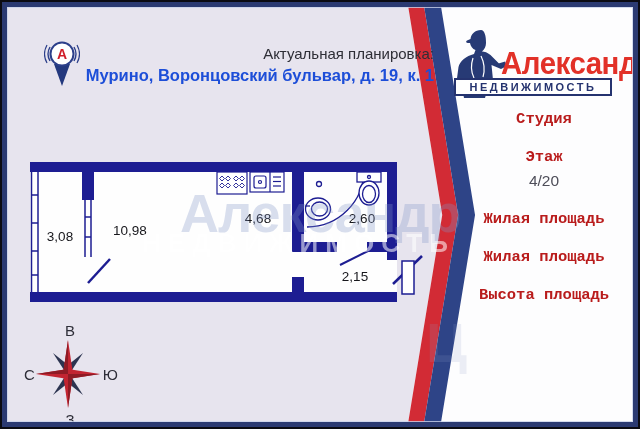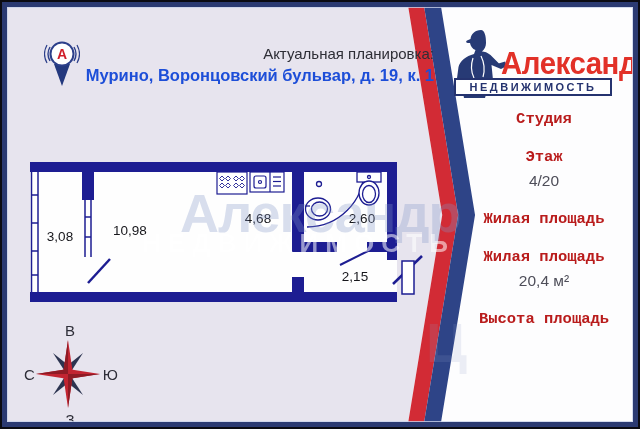--- a/index.html
+++ b/index.html
@@ -208,21 +208,20 @@
     </div>
     <div class="detail">
       <div class="d-label">Этаж</div>
       <div class="d-value">4/20</div>
     </div>
     <div class="detail">
       <div class="d-label">Жилая площадь</div>
     </div>
     <div class="detail">
       <div class="d-label">Жилая площадь</div>
-      <div class="d-value">20,4 м²</div>
     </div>
     <div class="detail">
       <div class="d-label">Высота площадь</div>
     </div>
   </div>
 
   <div class="frame-inner"></div>
   <div class="frame"></div>
 </div>
 

